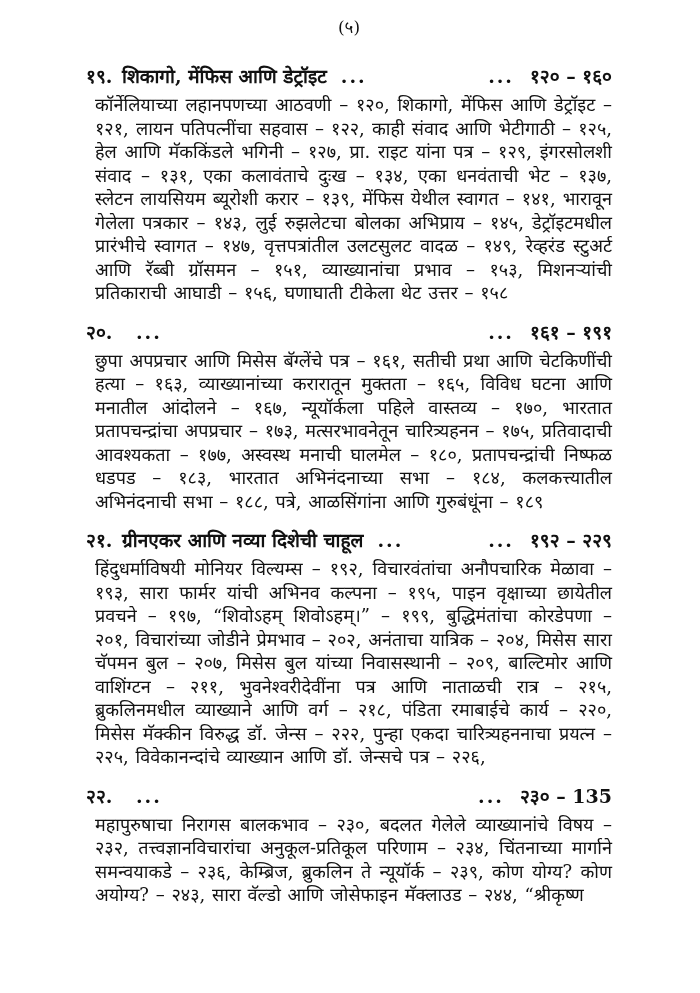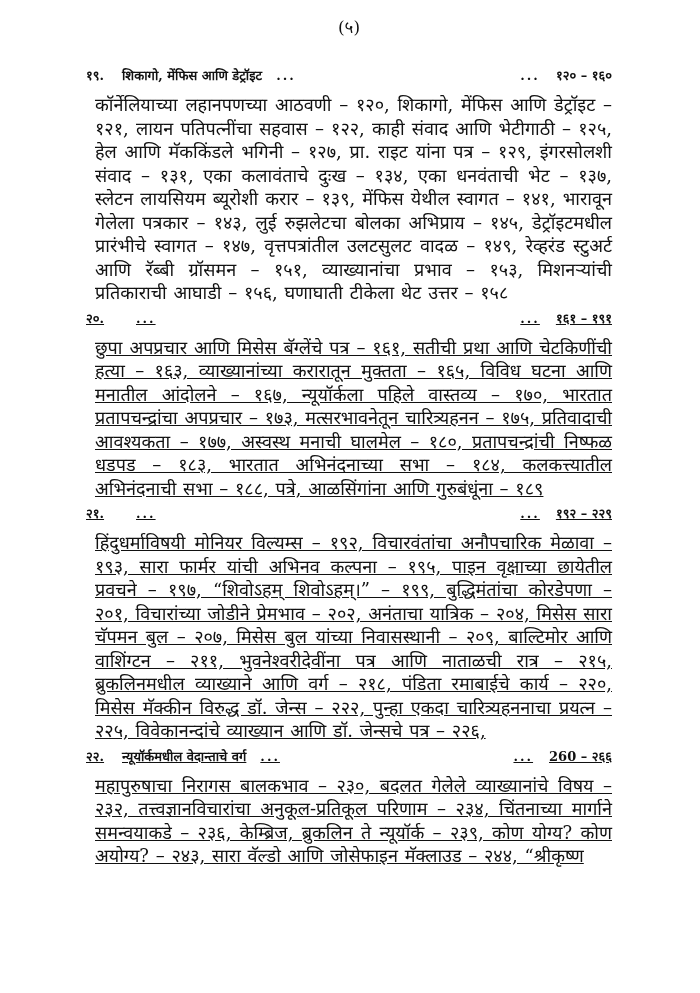--- a/index.html
+++ b/index.html
@@ -19,27 +19,27 @@
     color: #111111;
     overflow: hidden;
   }
   .page-number {
     text-align: center;
     font-size: 17px;
     line-height: 22px;
     margin-bottom: 24px;
   }
   .entry + .entry {
-    text-decoration: underline;
+    margin-top: 13px;
   }
   .entry-heading {
     display: flex;
     align-items: flex-start;
     font-weight: bold;
-    font-size: 13px;
+    font-size: 19px;
     line-height: 28px;
     white-space: nowrap;
   }
   .entry-num {
     flex: 0 0 36px;
   }
   .entry-title {
     flex: 0 0 auto;
   }
   .leader-1 {
@@ -90,31 +90,31 @@
       <span class="leader-1">...</span>
       <span class="leader-2">...</span>
       <span class="entry-pages">१६१ – १९१</span>
     </div>
     <p class="entry-body">छुपा अपप्रचार आणि मिसेस बॅग्लेंचे पत्र – १६१, सतीची प्रथा आणि चेटकिणींची हत्या – १६३, व्याख्यानांच्या करारातून मुक्तता – १६५, विविध घटना आणि मनातील आंदोलने – १६७, न्यूयॉर्कला पहिले वास्तव्य – १७०, भारतात प्रतापचन्द्रांचा अपप्रचार – १७३, मत्सरभावनेतून चारित्र्यहनन – १७५, प्रतिवादाची आवश्यकता – १७७, अस्वस्थ मनाची घालमेल – १८०, प्रतापचन्द्रांची निष्फळ धडपड – १८३, भारतात अभिनंदनाच्या सभा – १८४, कलकत्त्यातील अभिनंदनाची सभा – १८८, पत्रे, आळसिंगांना आणि गुरुबंधूंना – १८९</p>
   </section>
 
   <section class="entry">
     <div class="entry-heading">
       <span class="entry-num">२१.</span>
+      <span class="entry-title">ग्रीनएकर आणि नव्या दिशेची चाहूल</span>
       <span class="leader-1">...</span>
       <span class="leader-2">...</span>
       <span class="entry-pages">१९२ – २२९</span>
     </div>
     <p class="entry-body">हिंदुधर्माविषयी मोनियर विल्यम्स – १९२, विचारवंतांचा अनौपचारिक मेळावा – १९३, सारा फार्मर यांची अभिनव कल्पना – १९५, पाइन वृक्षाच्या छायेतील प्रवचने – १९७, “शिवोऽहम् शिवोऽहम्।” – १९९, बुद्धिमंतांचा कोरडेपणा – २०१, विचारांच्या जोडीने प्रेमभाव – २०२, अनंताचा यात्रिक – २०४, मिसेस सारा चॅपमन बुल – २०७, मिसेस बुल यांच्या निवासस्थानी – २०९, बाल्टिमोर आणि वाशिंग्टन – २११, भुवनेश्वरीदेवींना पत्र आणि नाताळची रात्र – २१५, ब्रुकलिनमधील व्याख्याने आणि वर्ग – २१८, पंडिता रमाबाईचे कार्य – २२०, मिसेस मॅक्कीन विरुद्ध डॉ. जेन्स – २२२, पुन्हा एकदा चारित्र्यहननाचा प्रयत्न – २२५, विवेकानन्दांचे व्याख्यान आणि डॉ. जेन्सचे पत्र – २२६,</p>
   </section>
 
   <section class="entry">
     <div class="entry-heading">
       <span class="entry-num">२२.</span>
-      <span class="entry-title">न्यूयॉर्कमधील वेदान्ताचे वर्ग</span>
       <span class="leader-1">...</span>
       <span class="leader-2">...</span>
-      <span class="entry-pages">260 – २६६</span>
+      <span class="entry-pages">२३० – 135</span>
     </div>
     <p class="entry-body">महापुरुषाचा निरागस बालकभाव – २३०, बदलत गेलेले व्याख्यानांचे विषय – २३२, तत्त्वज्ञानविचारांचा अनुकूल-प्रतिकूल परिणाम – २३४, चिंतनाच्या मार्गाने समन्वयाकडे – २३६, केम्ब्रिज, ब्रुकलिन ते न्यूयॉर्क – २३९, कोण योग्य? कोण अयोग्य? – २४३, सारा वॅल्डो आणि जोसेफाइन मॅक्लाउड – २४४, “श्रीकृष्ण</p>
   </section>
 
 </div>
 
 </body></html>

